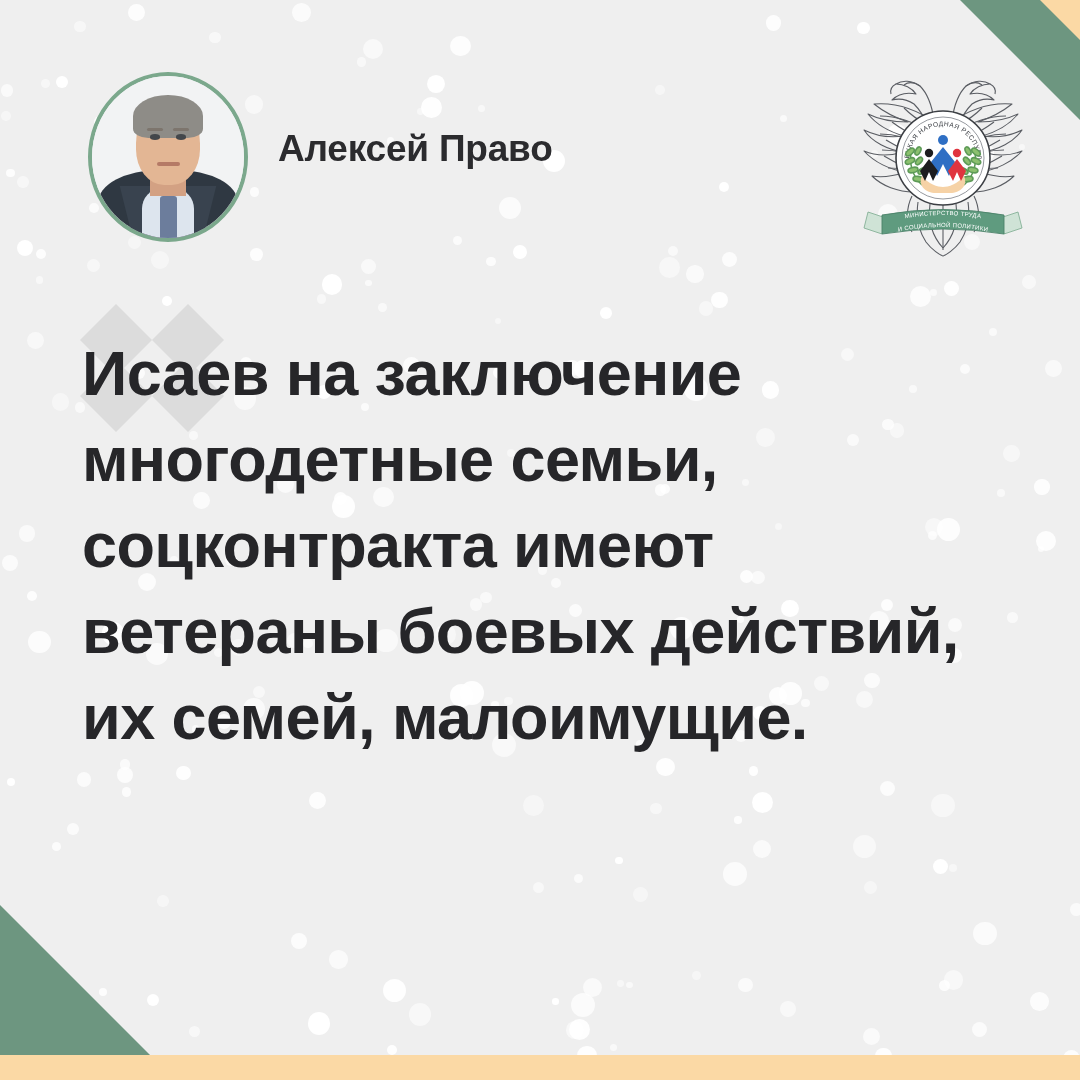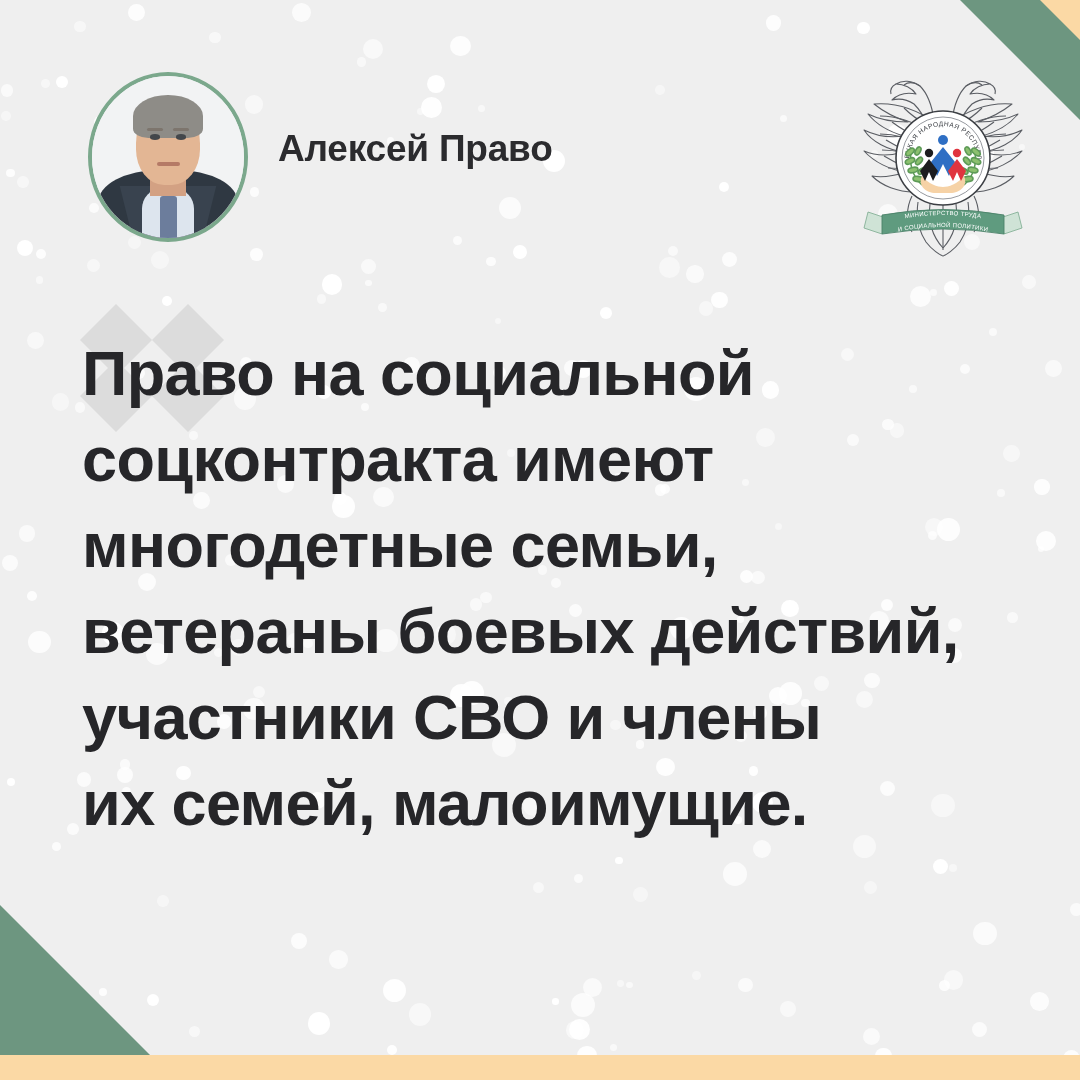--- a/index.html
+++ b/index.html
@@ -533,21 +533,20 @@
       <path d="M60 62 L96 98 L60 134 L24 98 Z"></path>
       <path d="M132 6 L168 42 L132 78 L96 42 Z"></path>
       <path d="M132 62 L168 98 L132 134 L96 98 Z"></path>
     </g>
     <g fill="#efefef">
       <path d="M82 6 L118 42 L82 78 L46 42 Z" opacity="0.0"></path>
     </g>
   </svg>
 
   <div id="quote-text">
-    <div class="quote-line">Право на социальной</div>
+    <div class="quote-line">Исаев на заключение</div>
+    <div class="quote-line">многодетные семьи,</div>
     <div class="quote-line">соцконтракта имеют</div>
-    <div class="quote-line">многодетные семьи,</div>
     <div class="quote-line">ветераны боевых действий,</div>
-    <div class="quote-line">участники СВО и члены</div>
     <div class="quote-line">их семей, малоимущие.</div>
   </div>
 
 </div>
 
 </body></html>

